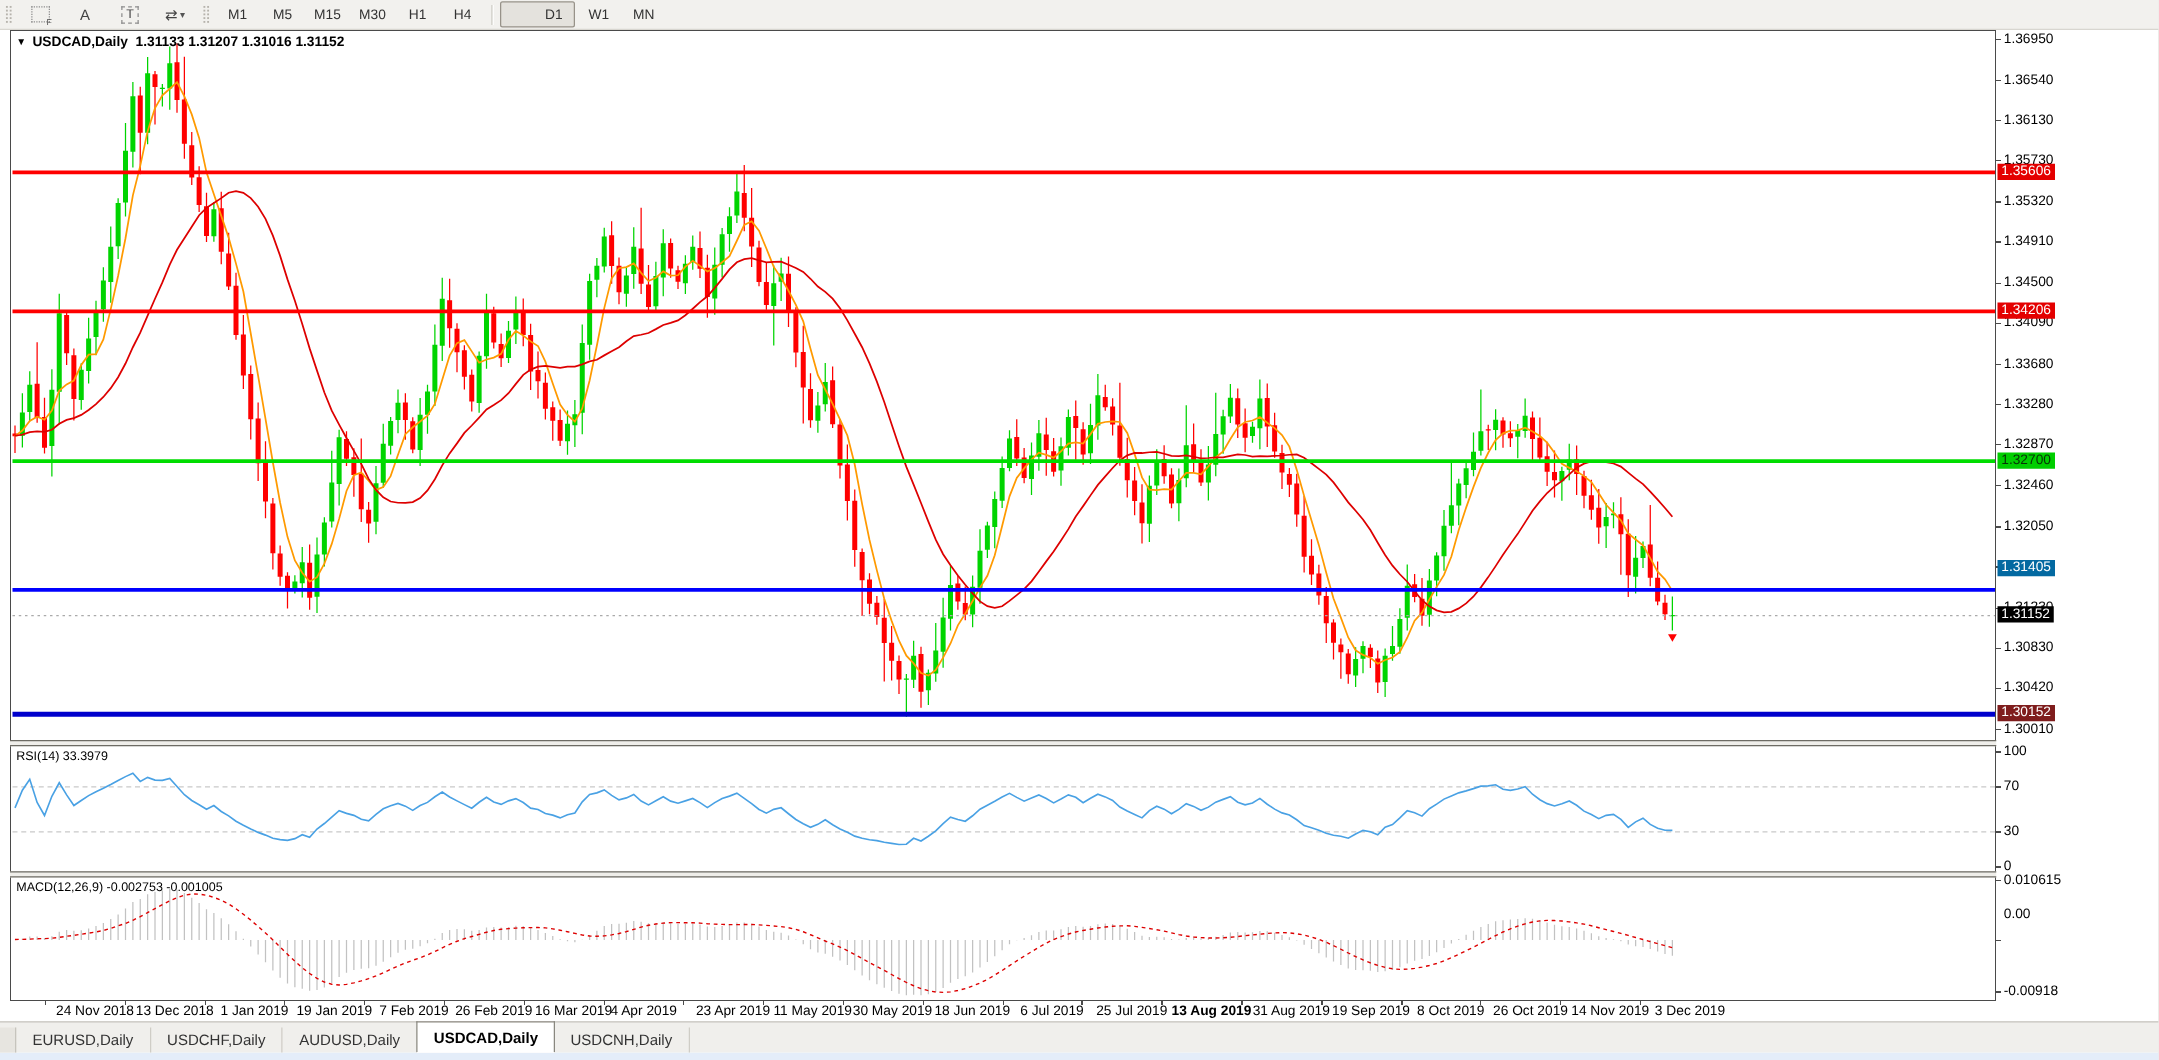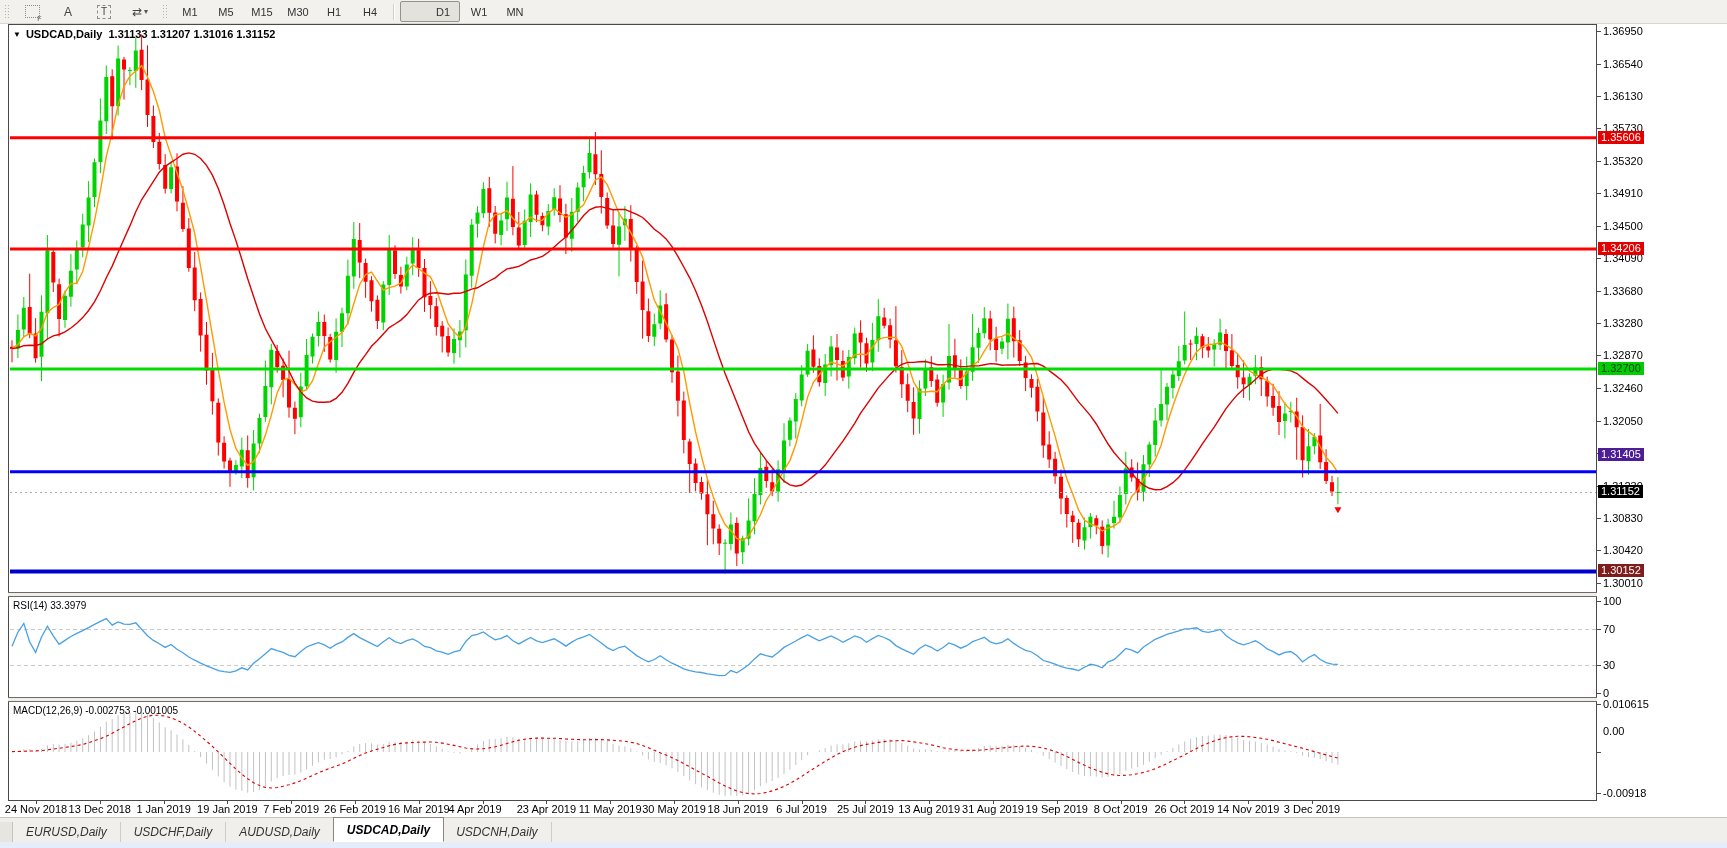--- a/index.html
+++ b/index.html
@@ -20,26 +20,26 @@
   .caret{font-size:8px;color:#555;margin-left:2px;}
   .tsep{width:1px;height:16px;background:#d0cec8;box-shadow:1px 0 0 #fff;margin:0 5px;}
   .tri-up{position:absolute;left:1712px;top:13px;width:0;height:0;border-left:4px solid transparent;
           border-right:4px solid transparent;border-bottom:6px solid #9a9a9a;}
   
   .chart-title{position:absolute;left:13px;top:28px;font-size:11px;font-weight:700;color:#000;z-index:6;}
   .chart-title .tri{font-size:8px;font-weight:400;margin-right:5px;vertical-align:1px;}
   .panel-label{position:absolute;left:13px;font-size:10px;color:#000;z-index:6;}
   .axis-label{position:absolute;left:1603px;font-size:11px;color:#000;white-space:nowrap;z-index:4;}
   .tag{position:absolute;left:1598px;height:13px;line-height:13px;font-size:11px;padding:0 3px;z-index:5;white-space:nowrap;}
-  .date-label{position:absolute;top:803px;font-size:11px;color:#000;white-space:nowrap;transform:translateX(-50%);z-index:4;}
+  .date-label{position:absolute;top:803px;font-size:11px;color:#000;white-space:nowrap;transform:translateX(-50%);z-index:4;margin-left:40px;}
   .splitter{position:absolute;left:8px;width:1589px;height:3px;background:#efeeea;
             border-top:1px solid #6d6b64;border-bottom:1px solid #6d6b64;z-index:3;}
   
   .tabbar{position:absolute;left:0;top:817px;width:1727px;height:24px;background:#f0efec;
-          border-top:1px solid #c6c4bd;display:flex;align-items:flex-end;font-size:12px;color:#333;z-index:10;font-style:italic;}
+          border-top:1px solid #c6c4bd;display:flex;align-items:flex-end;font-size:12px;color:#333;z-index:10;}
   .tabscroll{width:12px;height:20px;border-right:1px solid #c6c4bd;background:#e7e5e0;}
   .tab{height:20px;display:flex;align-items:center;padding:0 13px;border-right:1px solid #cfcdc6;cursor:default;}
   .tab.active{background:#fff;border:1px solid #89877f;border-bottom:1px solid #fff;height:23px;
               font-weight:700;color:#000;margin:0 -1px;z-index:2;}
   .bottomstrip{position:absolute;left:0;top:842px;width:1727px;height:6px;background:#e4edf9;z-index:9;}
   svg.chart{position:absolute;left:0;top:0;z-index:1;}
 </style>
 </head>
 <body>
 
@@ -174,21 +174,21 @@
       <div class="axis-label" style="top: 381.955px;">1.32460</div>
       <div class="axis-label" style="top: 414.55px;">1.32050</div>
       <div class="axis-label" style="top: 447.145px;">1.31640</div>
       <div class="axis-label" style="top: 479.74px;">1.31230</div>
       <div class="axis-label" style="top: 511.54px;">1.30830</div>
       <div class="axis-label" style="top: 544.135px;">1.30420</div>
       <div class="axis-label" style="top: 576.73px;">1.30010</div>
       <div class="tag" style="top: 130.848px; background: rgb(228, 0, 0); color: rgb(255, 255, 255);">1.35606</div>
       <div class="tag" style="top: 242.148px; background: rgb(228, 0, 0); color: rgb(255, 255, 255);">1.34206</div>
       <div class="tag" style="top: 361.875px; background: rgb(0, 206, 0); color: rgb(6, 51, 6);">1.32700</div>
-      <div class="tag" style="top: 448px; background: #4c1d95; color: rgb(255, 255, 255);">1.31405</div>
+      <div class="tag" style="top: 448px; background: #0369a1; color: rgb(255, 255, 255);">1.31405</div>
       <div class="tag" style="top: 484.941px; background: rgb(0, 0, 0); color: rgb(255, 255, 255);">1.31152</div>
       <div class="tag" style="top: 564.441px; background: #7f1d1d; color: rgb(255, 255, 255);">1.30152</div>
       <div class="axis-label" style="top: 595px;">100</div>
       <div class="axis-label" style="top: 622.6px;">70</div>
       <div class="axis-label" style="top: 659.4px;">30</div>
       <div class="axis-label" style="top: 687px;">0</div>
       <div class="axis-label" style="top: 698.232px;">0.010615</div>
       <div class="axis-label" style="top: 702px; margin-top: 23px;">0.00</div>
       <div class="axis-label" style="top: 787.31px;">-0.00918</div>
       <div class="date-label" style="left: 36px;">24 Nov 2018</div>
@@ -198,21 +198,21 @@
       <div class="date-label" style="left: 291.2px;">7 Feb 2019</div>
       <div class="date-label" style="left: 355px;">26 Feb 2019</div>
       <div class="date-label" style="left: 418.8px;">16 Mar 2019</div>
       <div class="date-label" style="left: 475px;">4 Apr 2019</div>
       <div class="date-label" style="left: 546.4px;">23 Apr 2019</div>
       <div class="date-label" style="left: 610.2px;">11 May 2019</div>
       <div class="date-label" style="left: 674px;">30 May 2019</div>
       <div class="date-label" style="left: 737.8px;">18 Jun 2019</div>
       <div class="date-label" style="left: 801.6px;">6 Jul 2019</div>
       <div class="date-label" style="left: 865.4px;">25 Jul 2019</div>
-      <div class="date-label" style="left: 929.2px;">13 Aug 2019</div>
+      <div class="date-label" style="left: 929.2px; font-weight: bold;">13 Aug 2019</div>
       <div class="date-label" style="left: 993px;">31 Aug 2019</div>
       <div class="date-label" style="left: 1056.8px;">19 Sep 2019</div>
       <div class="date-label" style="left: 1120.6px;">8 Oct 2019</div>
       <div class="date-label" style="left: 1184.4px;">26 Oct 2019</div>
       <div class="date-label" style="left: 1248.2px;">14 Nov 2019</div>
       <div class="date-label" style="left: 1312px;">3 Dec 2019</div>
     </div>
 
   <div class="tabbar" id="tabbar">
       <div class="tabscroll"></div>

